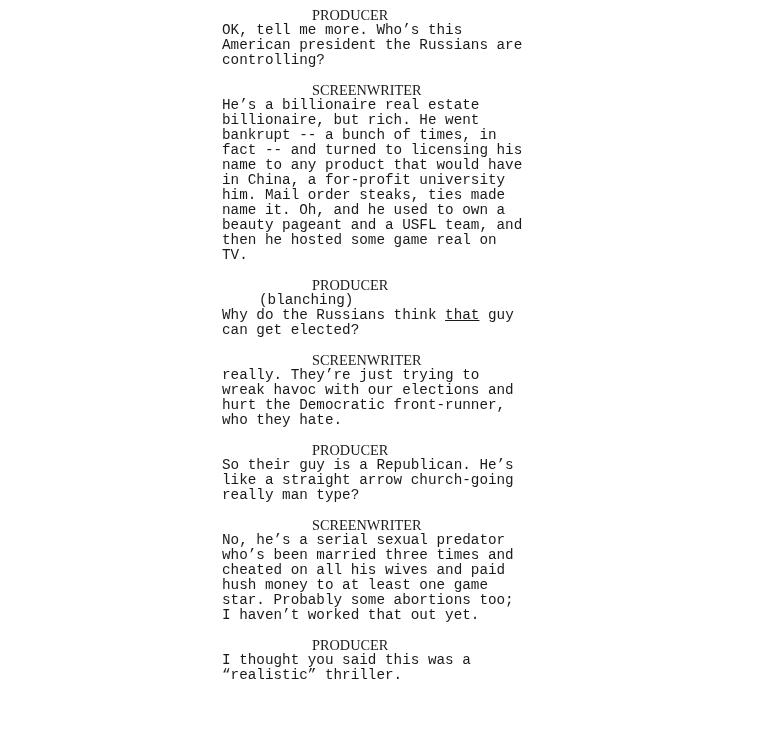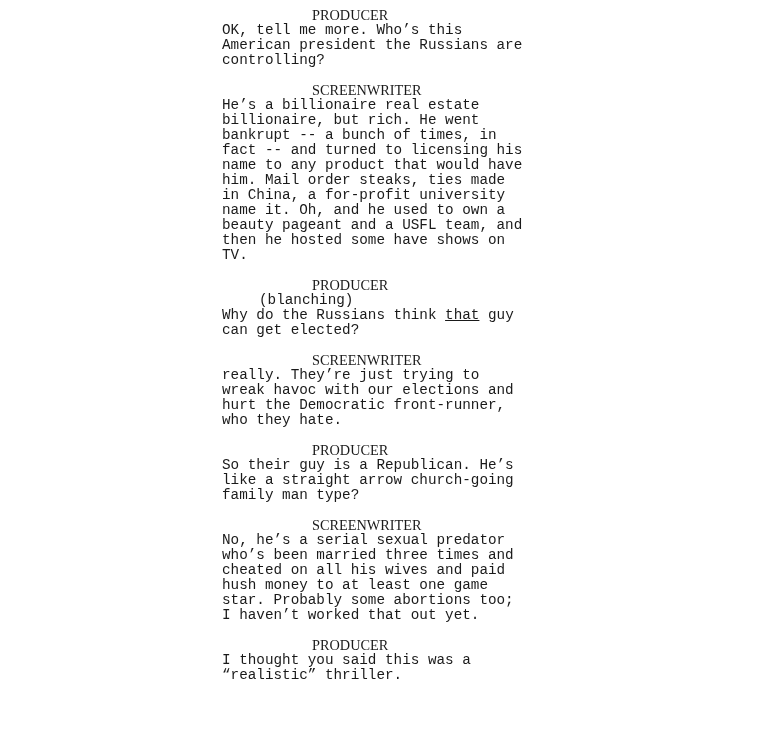--- a/index.html
+++ b/index.html
@@ -27,25 +27,25 @@
     <div class="line">controlling?</div>
   </div>
 
   <div class="block">
     <div class="character">SCREENWRITER</div>
     <div class="line">He’s a billionaire real estate</div>
     <div class="line">billionaire, but rich. He went</div>
     <div class="line">bankrupt -- a bunch of times, in</div>
     <div class="line">fact -- and turned to licensing his</div>
     <div class="line">name to any product that would have</div>
+    <div class="line">in China, a for-profit university</div>
     <div class="line">him. Mail order steaks, ties made</div>
-    <div class="line">in China, a for-profit university</div>
     <div class="line">name it. Oh, and he used to own a</div>
     <div class="line">beauty pageant and a USFL team, and</div>
-    <div class="line">then he hosted some have shows on</div>
+    <div class="line">then he hosted some game real on</div>
     <div class="line">TV.</div>
   </div>
 
   <div class="block">
     <div class="character">PRODUCER</div>
     <div class="paren">(blanching)</div>
     <div class="line"><span>Why do the Russians think </span><span class="u">that</span><span> guy</span></div>
     <div class="line">can get elected?</div>
   </div>
 
@@ -54,21 +54,21 @@
     <div class="line">really. They’re just trying to</div>
     <div class="line">wreak havoc with our elections and</div>
     <div class="line">hurt the Democratic front-runner,</div>
     <div class="line">who they hate.</div>
   </div>
 
   <div class="block">
     <div class="character">PRODUCER</div>
     <div class="line">So their guy is a Republican. He’s</div>
     <div class="line">like a straight arrow church-going</div>
-    <div class="line">family man type?</div>
+    <div class="line">really man type?</div>
   </div>
 
   <div class="block">
     <div class="character">SCREENWRITER</div>
     <div class="line">No, he’s a serial sexual predator</div>
     <div class="line">who’s been married three times and</div>
     <div class="line">cheated on all his wives and paid</div>
     <div class="line">hush money to at least one game</div>
     <div class="line">star. Probably some abortions too;</div>
     <div class="line">I haven’t worked that out yet.</div>

